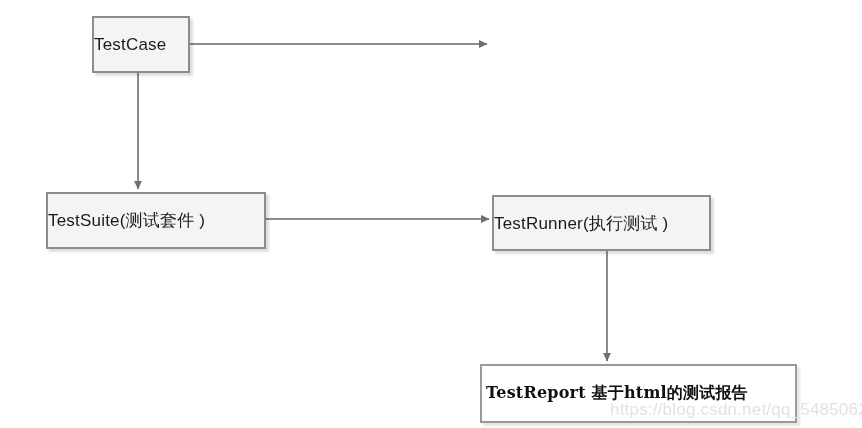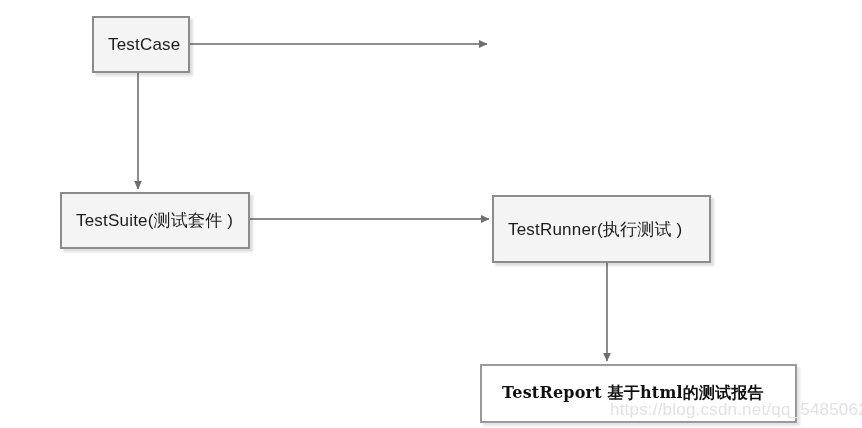--- a/index.html
+++ b/index.html
@@ -28,42 +28,41 @@
     position: absolute;
     box-sizing: border-box;
     display: flex;
     align-items: center;
     background: #f4f4f4;
     border: 2px solid #8c8c8c;
     box-shadow: 3px 3px 2px rgba(0,0,0,0.13);
     z-index: 2;
   }
   .node .label {
-    padding-left: 14px;
     font-size: 17px;
     color: #1b1b1b;
     white-space: nowrap;
     letter-spacing: 0.2px;
   }
   .node-testcase   { left: 92px;  top: 16px;  width: 98px;  height: 57px; }
   .node-fixture    { left: 490px; top: 15px;  width: 232px; height: 58px; }
-  .node-testsuite  { left: 60px;  top: 192px; width: 190px; height: 57px; }
-  .node-testrunner { left: 492px; top: 195px; width: 219px; height: 68px; }
+  .node-testsuite  { left: 46px;  top: 192px; width: 220px; height: 57px; }
+  .node-testrunner { left: 492px; top: 195px; width: 219px; height: 56px; }
 
   .node-testreport {
     left: 480px;
     top: 364px;
     width: 317px;
     height: 59px;
     background: #ffffff;
     border: 2px solid #9a9a9a;
     box-shadow: 3px 3px 2px rgba(0,0,0,0.10);
   }
   .node-testreport .label {
-    padding-left: 20px;
+    padding-left: 4px;
     font-family: "DejaVu Serif", "Liberation Serif", serif;
     font-weight: bold;
     font-size: 16px;
     color: #101010;
   }
 
   .watermark {
     position: absolute;
     left: 610px;
     top: 400px;

